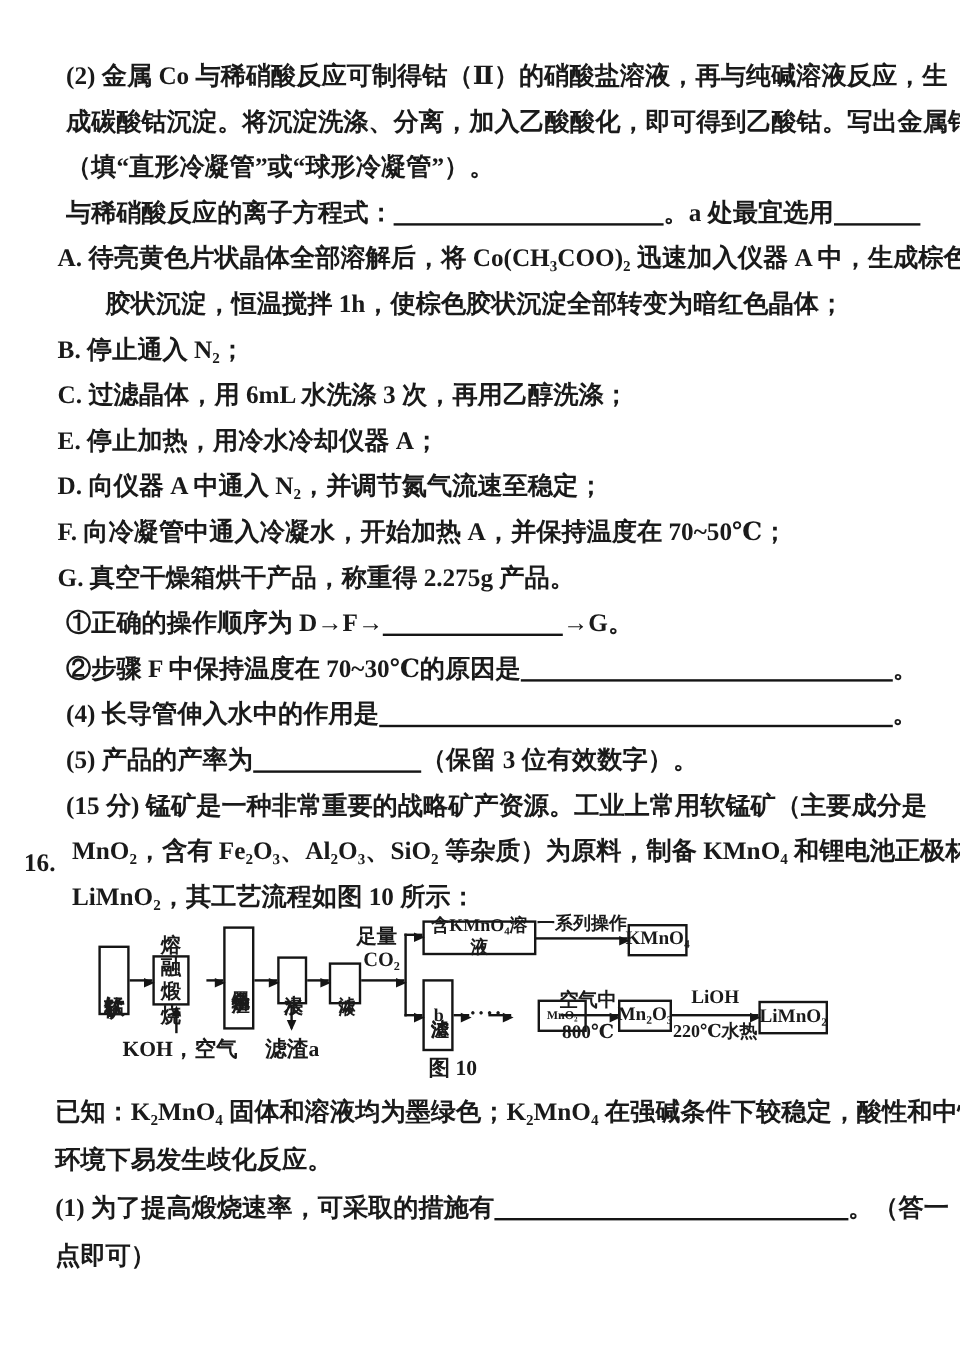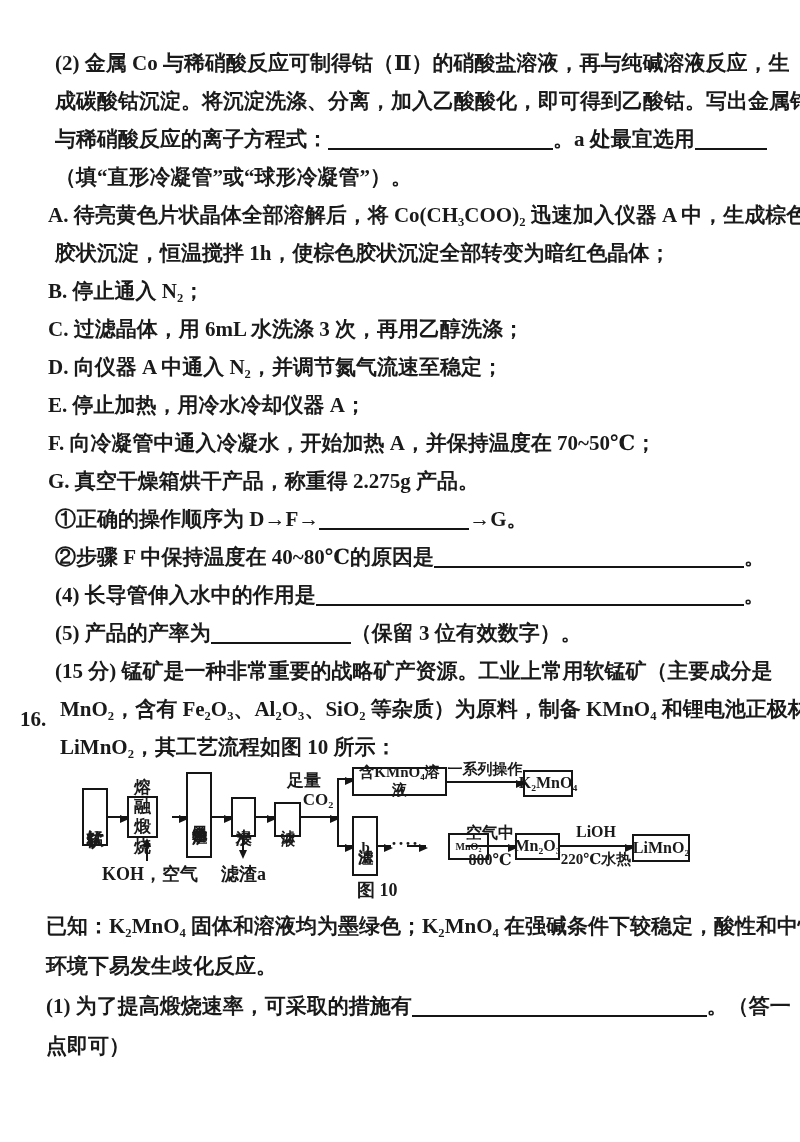--- a/index.html
+++ b/index.html
@@ -4,21 +4,21 @@
 <style>
   html,body{margin:0;padding:0;background:#e8e8e8;}
   .page{
     position:relative;width:800px;height:1142px;background:#ffffff;
     font-family:"Liberation Serif","DejaVu Serif",serif;
     font-weight:600;color:#1a1a1a;overflow:hidden;margin:0 auto;
   }
   .upper{padding:44px 0 0 55px;font-size:21px;}
   .ln{height:38px;line-height:38px;white-space:nowrap;}
   .step{margin-left:-7px;}
-  .stepcont{}
+  .stepcont{margin-left:33px;}
   .q16cont{margin-left:5px;}
   .hang{position:relative;}
   .qnum{position:absolute;left:-35px;margin-top:48px;}
   .blank{display:inline-block;height:2px;border-bottom:2px solid #151515;vertical-align:-4px;}
   .w225{width:225px}.w72{width:72px}.w150{width:150px}.w310{width:310px}
   .w428{width:428px}.w140{width:140px}.w295{width:295px}
 
   .flow{position:relative;height:140px;font-size:16px;}
   .fbox{position:absolute;box-sizing:border-box;border:2px solid #151515;
         display:flex;align-items:center;justify-content:center;text-align:center;line-height:1.15;}
@@ -38,37 +38,37 @@
   .lower .ln{height:40px;line-height:40px;}
 </style>
 </head>
 <body>
 
 <div class="page">
 
   <div class="upper">
     <div class="ln">(2) 金属 Co 与稀硝酸反应可制得钴（Ⅱ）的硝酸盐溶液，再与纯碱溶液反应，生</div>
     <div class="ln">成碳酸钴沉淀。将沉淀洗涤、分离，加入乙酸酸化，即可得到乙酸钴。写出金属钴</div>
+    <div class="ln">（填“直形冷凝管”或“球形冷凝管”）。</div>
     <div class="ln">
       <span>与稀硝酸反应的离子方程式：</span><span class="blank w225"></span><span>。a 处最宜选用</span><span class="blank w72"></span>
     </div>
-    <div class="ln">（填“直形冷凝管”或“球形冷凝管”）。</div>
     <div class="ln step">A. 待亮黄色片状晶体全部溶解后，将 Co(CH₃COO)₂ 迅速加入仪器 A 中，生成棕色</div>
     <div class="ln stepcont">胶状沉淀，恒温搅拌 1h，使棕色胶状沉淀全部转变为暗红色晶体；</div>
     <div class="ln step">B. 停止通入 N₂；</div>
     <div class="ln step">C. 过滤晶体，用 6mL 水洗涤 3 次，再用乙醇洗涤；</div>
+    <div class="ln step">E. 停止加热，用冷水冷却仪器 A；</div>
     <div class="ln step">D. 向仪器 A 中通入 N₂，并调节氮气流速至稳定；</div>
-    <div class="ln step">E. 停止加热，用冷水冷却仪器 A；</div>
     <div class="ln step">F. 向冷凝管中通入冷凝水，开始加热 A，并保持温度在 70~50℃；</div>
     <div class="ln step">G. 真空干燥箱烘干产品，称重得 2.275g 产品。</div>
     <div class="ln">
       <span>①正确的操作顺序为 D→F→</span><span class="blank w150"></span><span>→G。</span>
     </div>
     <div class="ln">
-      <span>②步骤 F 中保持温度在 40~80℃的原因是</span><span class="blank w310"></span><span>。</span>
+      <span>②步骤 F 中保持温度在 70~30℃的原因是</span><span class="blank w310"></span><span>。</span>
     </div>
     <div class="ln">
       <span>(4) 长导管伸入水中的作用是</span><span class="blank w428"></span><span>。</span>
     </div>
     <div class="ln">
       <span>(5) 产品的产率为</span><span class="blank w140"></span><span>（保留 3 位有效数字）。</span>
     </div>
     <div class="ln hang">
       <span class="qnum">16.</span><span>(15 分) 锰矿是一种非常重要的战略矿产资源。工业上常用软锰矿（主要成分是</span>
     </div>
@@ -77,21 +77,21 @@
   </div>
 
   <div class="flow">
 
     <div class="fbox vtext" style="left:82px;top:22px;width:26px;height:58px;font-size:17px">软锰矿</div>
     <div class="fbox" style="left:127px;top:30px;width:31px;height:42px;font-size:17px">熔融煅烧</div>
     <div class="fbox vtext" style="left:186px;top:6px;width:26px;height:86px;font-size:15px">墨绿色炉渣</div>
     <div class="fbox vtext" style="left:231px;top:31px;width:25px;height:40px;font-size:16px">水浸</div>
     <div class="fbox vtext" style="left:274px;top:36px;width:27px;height:35px;font-size:14px">滤液</div>
     <div class="fbox" style="left:352px;top:1px;width:95px;height:29px;font-size:15px">含KMnO₄溶液</div>
-    <div class="fbox" style="left:523px;top:4px;width:50px;height:27px;font-size:16px">K₂MnO₄</div>
+    <div class="fbox" style="left:523px;top:4px;width:50px;height:27px;font-size:16px">KMnO₄</div>
     <div class="fbox vtext" style="left:352px;top:50px;width:26px;height:60px;font-size:15px">滤渣b</div>
     <div class="fbox" style="left:448px;top:67px;width:41px;height:27px;font-size:10px">MnO₂</div>
     <div class="fbox" style="left:515px;top:67px;width:45px;height:27px;font-size:16px">Mn₂O₃</div>
     <div class="fbox" style="left:632px;top:68px;width:58px;height:28px;font-size:16px">LiMnO₂</div>
 
     <div class="hline head" style="left:108px;top:50px;width:19px"></div>
     <div class="hline head" style="left:172px;top:50px;width:14px"></div>
     <div class="hline head" style="left:212px;top:50px;width:19px"></div>
     <div class="hline head" style="left:256px;top:50px;width:18px"></div>
     <div class="hline head" style="left:301px;top:50px;width:36px"></div>
@@ -100,21 +100,21 @@
     <div class="hline head" style="left:337px;top:79px;width:15px"></div>
     <div class="hline head" style="left:446px;top:15px;width:77px"></div>
     <div class="hline head" style="left:378px;top:79px;width:13px"></div>
     <div class="hline head" style="left:407px;top:79px;width:19px"></div>
     <div class="hline head" style="left:467px;top:79px;width:48px"></div>
     <div class="hline head" style="left:560px;top:79px;width:72px"></div>
     <div class="vline up" style="left:146px;top:74px;height:21px"></div>
     <div class="vline down" style="left:242px;top:72px;height:19px"></div>
 
     <div class="flabel tc" style="left:446px;top:-6px;width:78px;font-size:15px">一系列操作</div>
-    <div class="flabel tc" style="left:285px;top:3px;width:38px;font-size:17px">足量</div>
+    <div class="flabel tc" style="left:295px;top:3px;width:38px;font-size:17px">足量</div>
     <div class="flabel tc" style="left:299px;top:24px;width:38px;font-size:17px">CO₂</div>
     <div class="flabel" style="left:102px;top:96px;font-size:18px">KOH，空气</div>
     <div class="flabel" style="left:221px;top:96px;font-size:18px">滤渣a</div>
     <div class="flabel" style="left:391px;top:68px;font-size:18px;letter-spacing:1px">····</div>
     <div class="flabel tc" style="left:464px;top:57px;width:52px;font-size:16px">空气中</div>
     <div class="flabel tc" style="left:464px;top:84px;width:52px;font-size:16px">800℃</div>
     <div class="flabel tc" style="left:560px;top:57px;width:72px;font-size:16px">LiOH</div>
     <div class="flabel tc" style="left:556px;top:84px;width:80px;font-size:15px">220℃水热</div>
     <div class="flabel" style="left:357px;top:112px;font-size:18px">图 10</div>
   </div>

